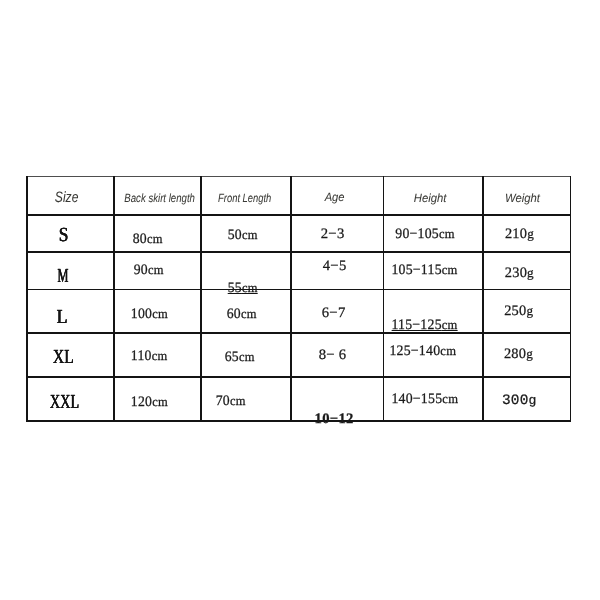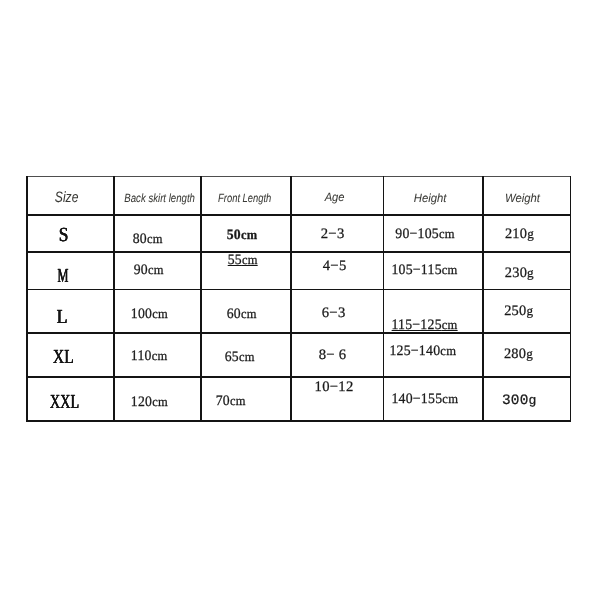--- a/index.html
+++ b/index.html
@@ -54,47 +54,47 @@
 
   <div class="cell hcell size-head" style="left: 23.1px; top: 178px; width: 87px; height: 38.5px;"><span style="transform: translateZ(0px) scaleX(0.81);">Size</span></div>
   <div class="cell hcell" style="left: 116.3px; top: 178.7px; width: 87.3px; height: 38.5px;"><span style="transform: translateZ(0px) scaleX(0.81);">Back skirt length</span></div>
   <div class="cell hcell" style="left: 200px; top: 178.7px; width: 89.9px; height: 38.5px;"><span style="transform: translateZ(0px) scaleX(0.79);">Front Length</span></div>
   <div class="cell hcell" style="left: 288.9px; top: 178.2px; width: 92.3px; height: 38.5px;"><span style="transform: translateZ(0px) scaleX(0.94);">Age</span></div>
   <div class="cell hcell" style="left: 380.1px; top: 178.55px; width: 99.7px; height: 38.5px;"><span style="transform: translateZ(0px) scaleX(0.95);">Height</span></div>
   <div class="cell hcell" style="left: 478.4px; top: 178.7px; width: 87.3px; height: 38.5px;"><span style="transform: translateZ(0px) scaleX(0.95);">Weight</span></div>
 
   <div class="cell dcell size-col" style="left: 20.2px; top: 217px; width: 87px; height: 37.2px;"><span style="transform: translateZ(0px) scaleX(0.87);">S</span></div>
   <div class="cell dcell" style="left: 103.9px; top: 221px; width: 87.3px; height: 37.2px;"><span style="transform: translateZ(0px) scaleX(0.955);">80<i>cm</i></span></div>
-  <div class="cell dcell" style="left: 197.4px; top: 217px; width: 89.9px; height: 37.2px; font-weight: bold;"><span style="transform: translateZ(0px) scaleX(0.955);">50<i>cm</i></span></div>
+  <div class="cell dcell" style="left: 197.4px; top: 217px; width: 89.9px; height: 37.2px;"><span style="transform: translateZ(0px) scaleX(0.955);">50<i>cm</i></span></div>
   <div class="cell dcell" style="left: 286.3px; top: 216px; width: 92.3px; height: 37.2px;"><span style="transform: translateZ(0px) scaleX(1.02);">2−3</span></div>
   <div class="cell dcell" style="left: 375.1px; top: 216.4px; width: 99.7px; height: 37.2px;"><span style="transform: translateZ(0px) scaleX(0.96);">90−105<i>cm</i></span></div>
   <div class="cell dcell" style="left: 475.8px; top: 216.4px; width: 87.3px; height: 37.2px;"><span style="transform: translateZ(0px) scaleX(1);">210<i>g</i></span></div>
 
   <div class="cell dcell size-col" style="left: 19.2px; top: 257.4px; width: 87px; height: 37.3px;"><span style="transform: translateZ(0px) scaleX(0.62);">M</span></div>
   <div class="cell dcell" style="left: 105.4px; top: 252.3px; width: 87.3px; height: 37.3px;"><span style="transform: translateZ(0px) scaleX(0.955);">90<i>cm</i></span></div>
-  <div class="cell dcell" style="left: 197.8px; top: 242px; width: 89.9px; height: 37.3px; text-decoration: underline;"><span style="transform: translateZ(0px) scaleX(0.955);">55<i>cm</i></span></div>
+  <div class="cell dcell" style="left: 197.8px; top: 270px; width: 89.9px; height: 37.3px; text-decoration: underline;"><span style="transform: translateZ(0px) scaleX(0.955);">55<i>cm</i></span></div>
   <div class="cell dcell" style="left: 288px; top: 248px; width: 92.3px; height: 37.3px;"><span style="transform: translateZ(0px) scaleX(1.02);">4−5</span></div>
   <div class="cell dcell" style="left: 375px; top: 251.4px; width: 99.7px; height: 37.3px;"><span style="transform: translateZ(0px) scaleX(0.96);">105−115<i>cm</i></span></div>
   <div class="cell dcell" style="left: 475.7px; top: 254.6px; width: 87.3px; height: 37.3px;"><span style="transform: translateZ(0px) scaleX(1);">230<i>g</i></span></div>
 
   <div class="cell dcell size-col" style="left: 18.9px; top: 295.4px; width: 87px; height: 43.9px;"><span style="transform: translateZ(0px) scaleX(0.9);">L</span></div>
   <div class="cell dcell" style="left: 105.5px; top: 292.1px; width: 87.3px; height: 43.9px;"><span style="transform: translateZ(0px) scaleX(0.955);">100<i>cm</i></span></div>
   <div class="cell dcell" style="left: 196.6px; top: 292.1px; width: 89.9px; height: 43.9px;"><span style="transform: translateZ(0px) scaleX(0.955);">60<i>cm</i></span></div>
-  <div class="cell dcell" style="left: 287.2px; top: 291.1px; width: 92.3px; height: 43.9px;"><span style="transform: translateZ(0px) scaleX(1.02);">6−3</span></div>
+  <div class="cell dcell" style="left: 287.2px; top: 291.1px; width: 92.3px; height: 43.9px;"><span style="transform: translateZ(0px) scaleX(1.02);">6−7</span></div>
   <div class="cell dcell" style="left: 375px; top: 304px; width: 99.7px; height: 43.9px; text-decoration: underline;"><span style="transform: translateZ(0px) scaleX(0.96);">115−125<i>cm</i></span></div>
   <div class="cell dcell" style="left: 475.1px; top: 289.9px; width: 87.3px; height: 43.9px;"><span style="transform: translateZ(0px) scaleX(1);">250<i>g</i></span></div>
 
   <div class="cell dcell size-col" style="left: 20.3px; top: 335.9px; width: 87px; height: 43.6px;"><span style="transform: translateZ(0px) scaleX(0.78);">XL</span></div>
   <div class="cell dcell" style="left: 106px; top: 334.8px; width: 87.3px; height: 43.6px;"><span style="transform: translateZ(0px) scaleX(0.955);">110<i>cm</i></span></div>
   <div class="cell dcell" style="left: 195.1px; top: 336px; width: 89.9px; height: 43.6px;"><span style="transform: translateZ(0px) scaleX(0.955);">65<i>cm</i></span></div>
   <div class="cell dcell" style="left: 286.9px; top: 334.2px; width: 92.3px; height: 43.6px;"><span style="transform: translateZ(0px) scaleX(1.02);">8− 6</span></div>
   <div class="cell dcell" style="left: 373.1px; top: 333.7px; width: 99.7px; height: 36px;"><span style="transform: translateZ(0px) scaleX(0.96);">125−140<i>cm</i></span></div>
   <div class="cell dcell" style="left: 474.8px; top: 332.9px; width: 87.3px; height: 43.6px;"><span style="transform: translateZ(0px) scaleX(1);">280<i>g</i></span></div>
 
   <div class="cell dcell size-col" style="left: 21.4px; top: 380.8px; width: 87px; height: 44.3px;"><span style="transform: translateZ(0px) scaleX(0.71);">XXL</span></div>
   <div class="cell dcell" style="left: 105.6px; top: 380.1px; width: 87.3px; height: 44.3px;"><span style="transform: translateZ(0px) scaleX(0.955);">120<i>cm</i></span></div>
   <div class="cell dcell" style="left: 186px; top: 379.4px; width: 89.9px; height: 44.3px;"><span style="transform: translateZ(0px) scaleX(0.955);">70<i>cm</i></span></div>
-  <div class="cell dcell" style="left: 288.1px; top: 365px; width: 92.3px; height: 45px;"><span style="transform: translateZ(0px) scaleX(1.02);">10−12</span></div>
+  <div class="cell dcell" style="left: 288.1px; top: 397px; width: 92.3px; height: 45px; font-weight: bold;"><span style="transform: translateZ(0px) scaleX(1.02);">10−12</span></div>
   <div class="cell dcell" style="left: 375.2px; top: 377.3px; width: 99.7px; height: 44.3px;"><span style="transform: translateZ(0px) scaleX(0.96);">140−155<i>cm</i></span></div>
   <div class="cell dcell" style="left: 475.7px; top: 379.1px; width: 87.3px; height: 44.3px;"><span style="transform: translateZ(0px) scaleX(1); font-family: Liberation Mono, monospace;">300<i>g</i></span></div>
 
  </div>
 </div>
 
 </body></html>

